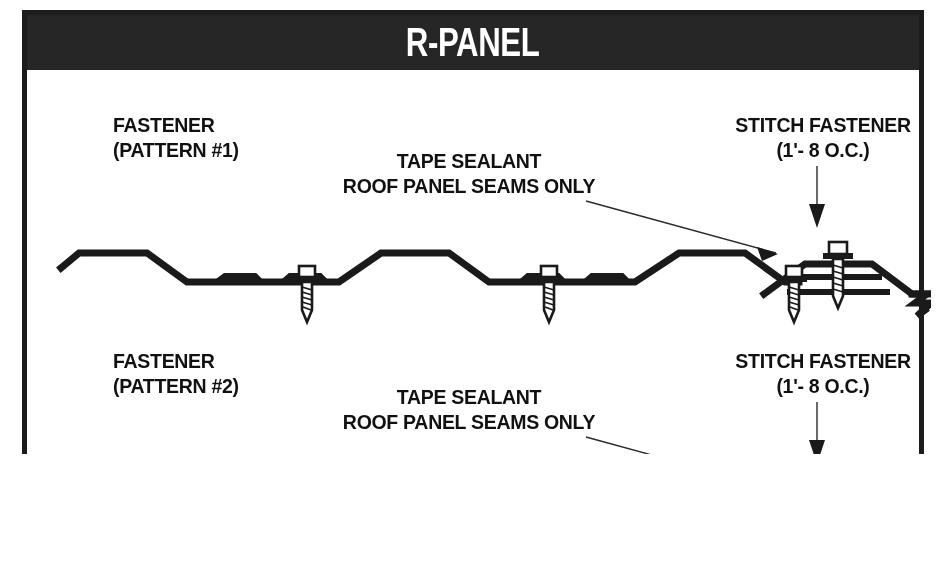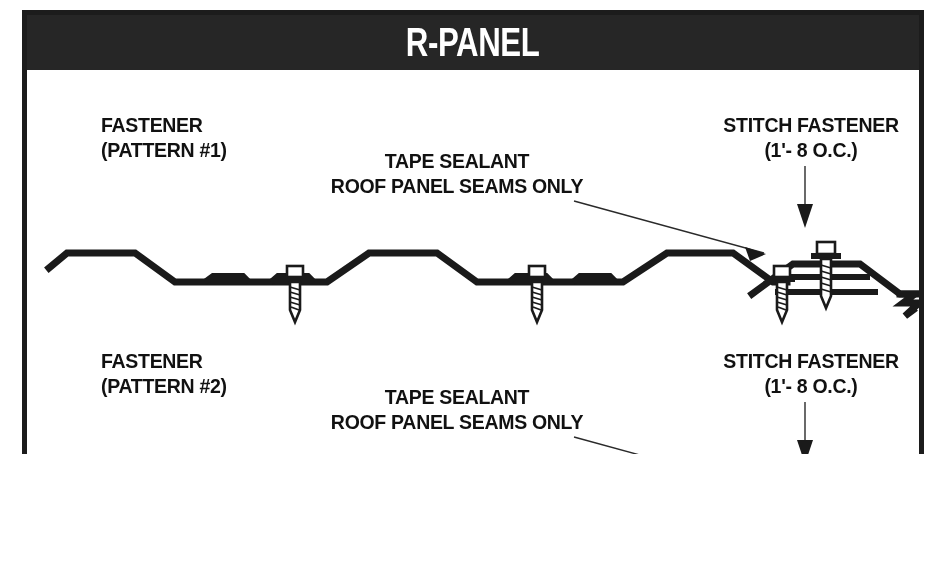--- a/index.html
+++ b/index.html
@@ -41,21 +41,21 @@
     font-family: "Liberation Sans Narrow", "Liberation Sans", sans-serif;
     font-weight: bold;
     font-size: 40px;
     letter-spacing: -0.5px;
     transform: scaleX(0.78);
     transform-origin: center;
     white-space: nowrap;
   }
   .canvas {
     position: absolute;
-    left: 0;
+    left: 12px;
     top: 55px;
     width: 892px;
     height: 487px;
   }
   svg.sheet {
     display: block;
     width: 892px;
     height: 487px;
   }
   .lbl {

